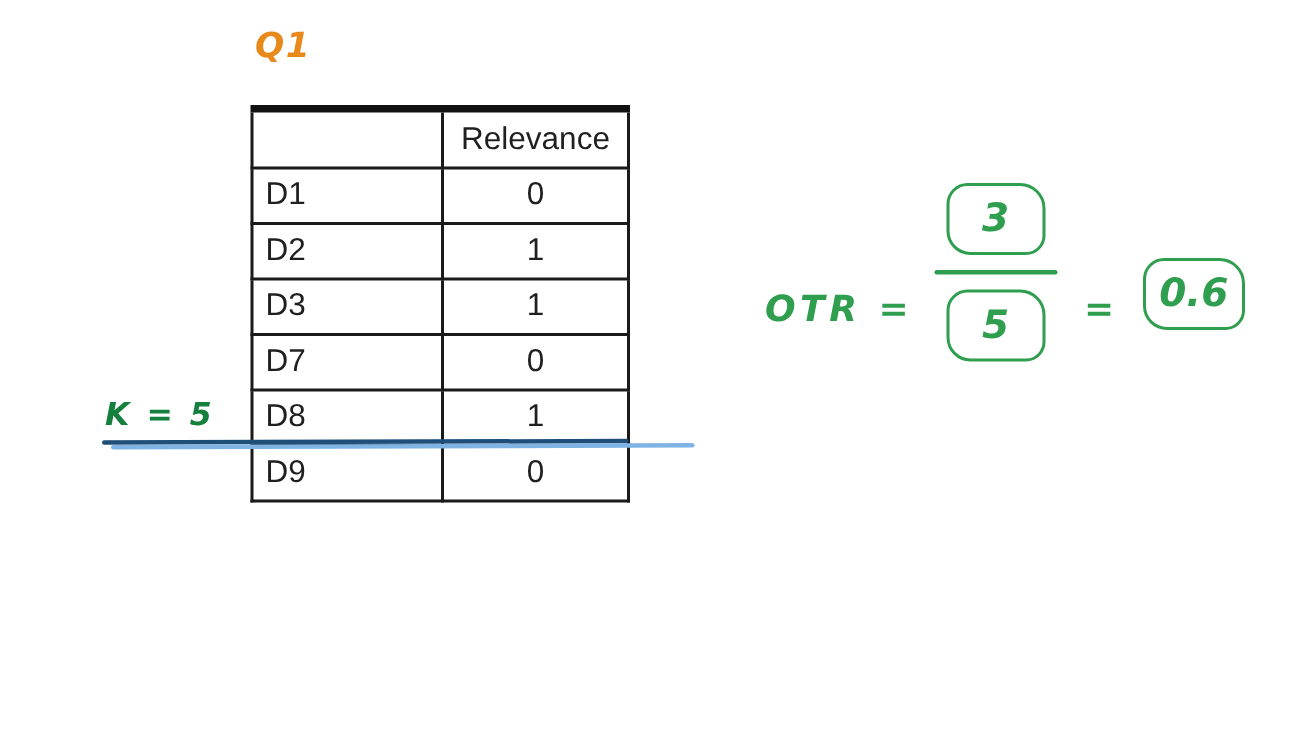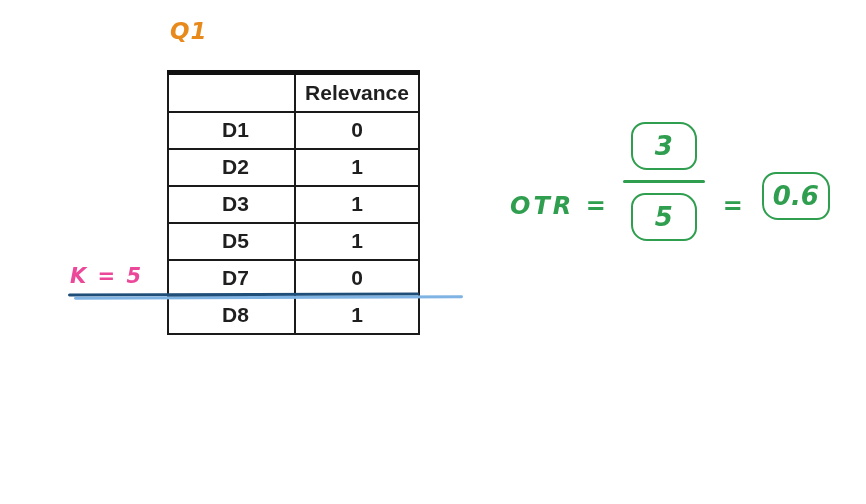--- a/index.html
+++ b/index.html
@@ -33,35 +33,35 @@
     position: absolute;
     left: 167px;
     top: 70px;
     border-collapse: collapse;
     font-family: "Liberation Sans", sans-serif;
     color: #1f1f1f;
   }
   .rel-table td, .rel-table th {
     border: 2px solid #1a1a1a;
     font-size: 21px;
-    font-weight: bold;
+    font-weight: normal;
     background: #ffffff;
   }
   .rel-table tr { height: 37px; }
   .rel-table tr.header-row { height: 39px; }
   .rel-table tr.header-row th { border-top: 5px solid #111111; }
-  .col-doc   { width: 127px; text-align: center;  padding-left: 8px; }
+  .col-doc   { width: 127px; text-align: left;  padding-left: 8px; }
   .col-rel   { width: 124px; text-align: center; }
 
   
   .k-label {
     position: absolute;
     left: 70px;
     top: 264px;
-    color: #ec4899;
+    color: #15803d;
     font-size: 21px;
     font-weight: bold;
     font-style: italic;
     letter-spacing: 2px;
     font-family: "DejaVu Sans", sans-serif;
   }
   .k-line-dark {
     position: absolute;
     left: 68px;
     top: 293px;
@@ -147,30 +147,30 @@
       </tr>
       <tr>
         <td class="col-doc">D2</td>
         <td class="col-rel">1</td>
       </tr>
       <tr>
         <td class="col-doc">D3</td>
         <td class="col-rel">1</td>
       </tr>
       <tr>
-        <td class="col-doc">D5</td>
-        <td class="col-rel">1</td>
-      </tr>
-      <tr>
         <td class="col-doc">D7</td>
         <td class="col-rel">0</td>
       </tr>
       <tr>
         <td class="col-doc">D8</td>
         <td class="col-rel">1</td>
+      </tr>
+      <tr>
+        <td class="col-doc">D9</td>
+        <td class="col-rel">0</td>
       </tr>
     </tbody>
   </table>
 
   <div class="k-label">K = 5</div>
   <div class="k-line-dark"></div>
   <div class="k-line-light"></div>
 
   <div class="formula">
     <span class="f-text f-lhs"><span>OTR</span>&nbsp;<span>=</span></span>

